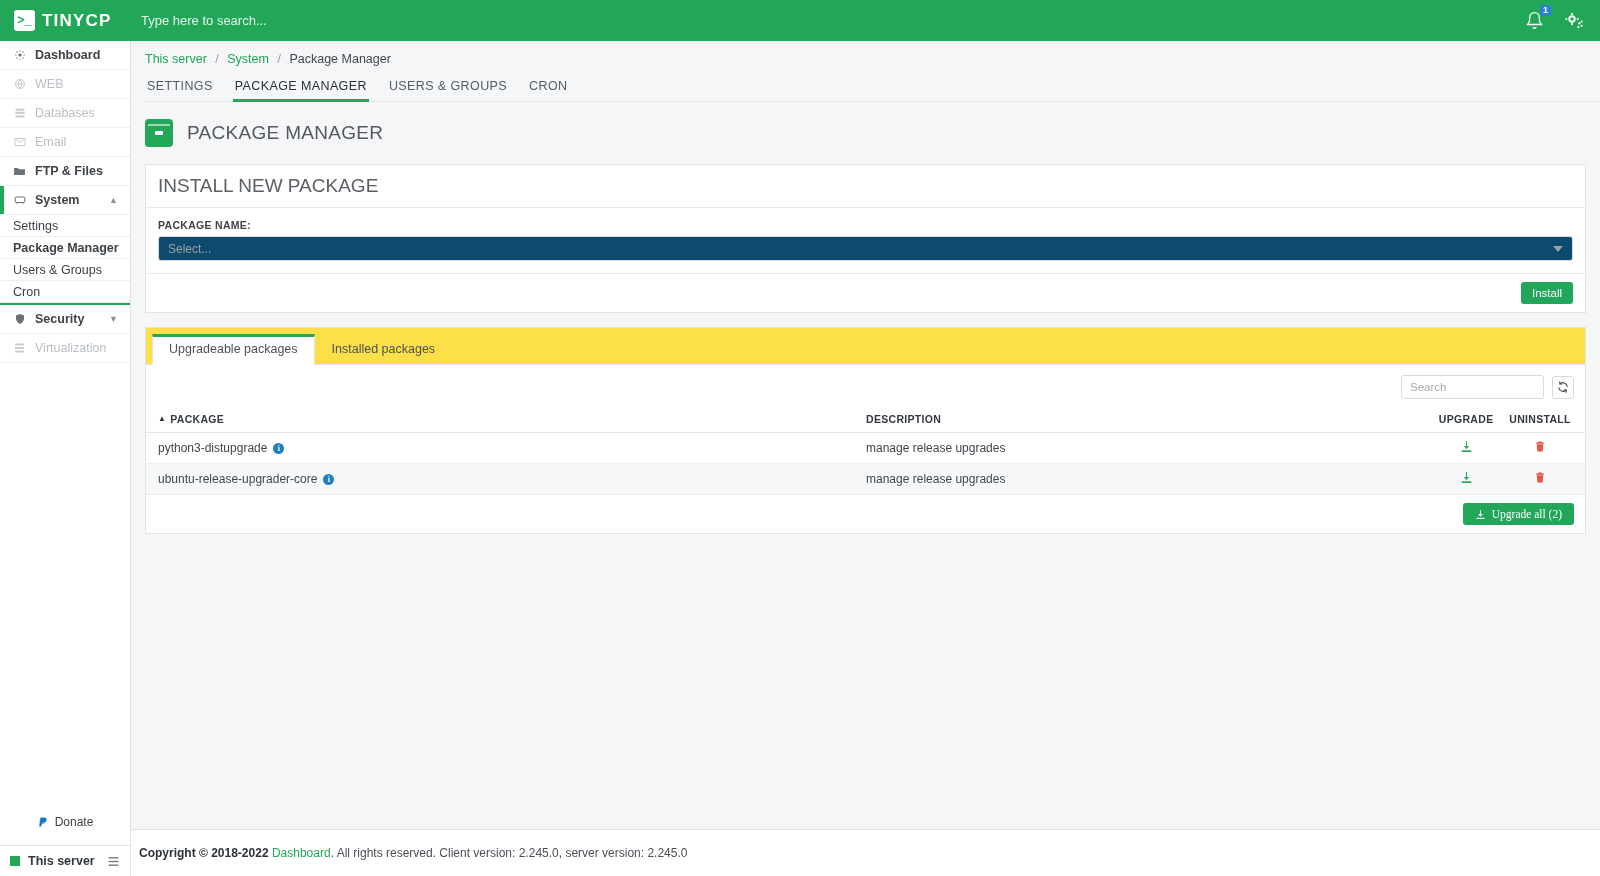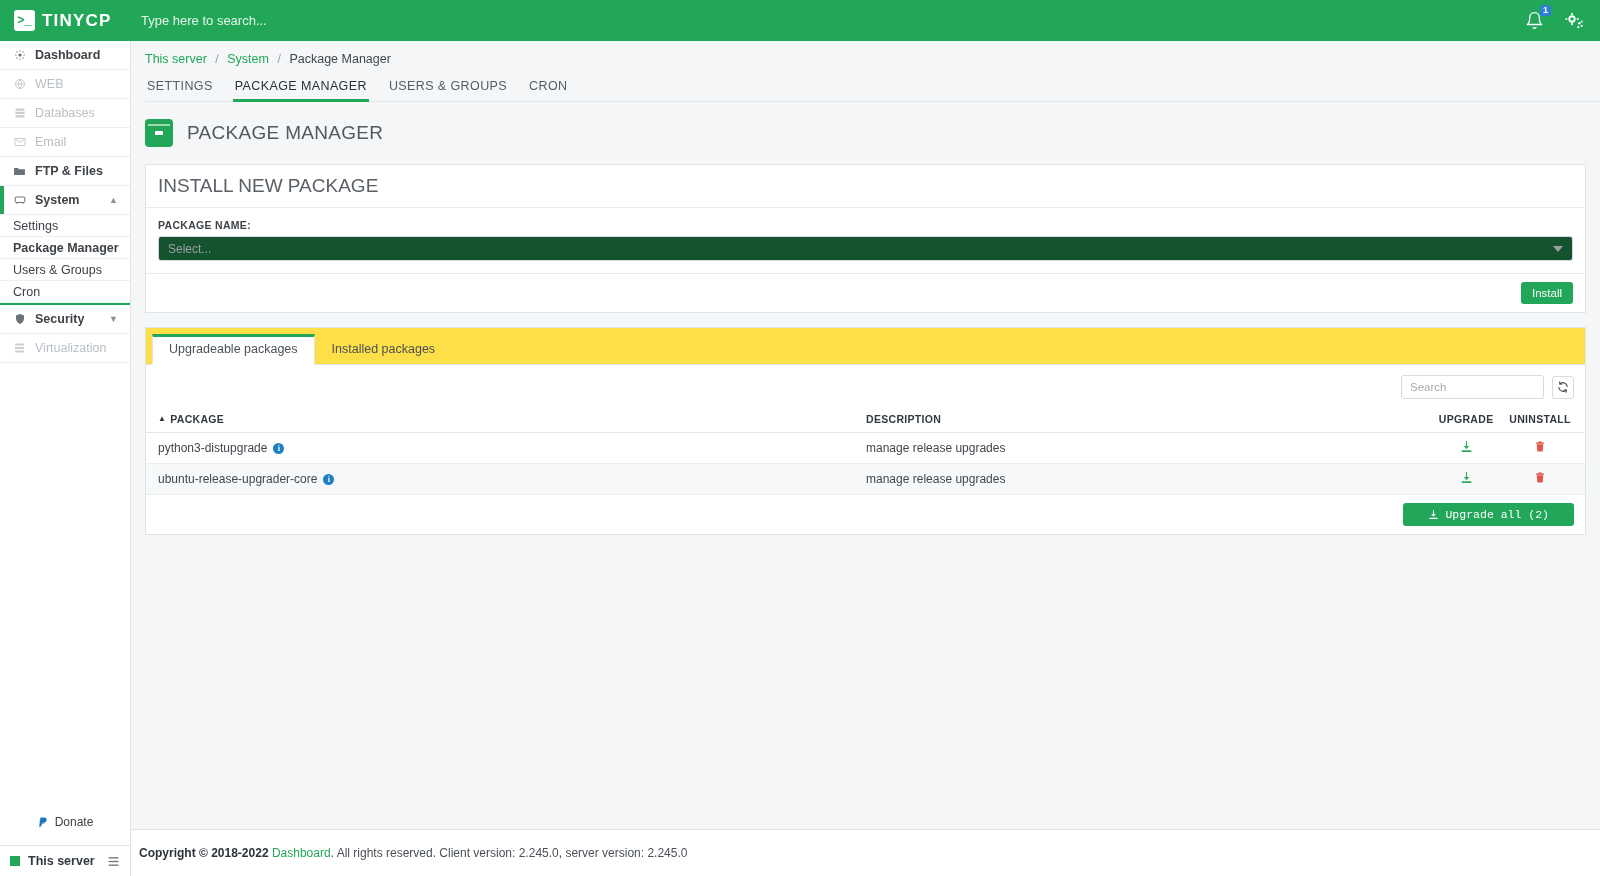--- a/index.html
+++ b/index.html
@@ -149,21 +149,21 @@
     border-bottom: 1px solid #e8ebed;
   }
   .panel-body { padding: 11px 12px 12px 12px; }
   .field-label {
     font-size: 10.5px; font-weight: bold; letter-spacing: .3px;
     color: #3d4349; margin-bottom: 5px;
   }
   .select-box {
     height: 25px; border: 1px solid #d7dbdf; border-radius: 3px;
     display: flex; align-items: center; padding: 0 9px;
-    font-size: 12px; color: #9aa0a6; cursor: pointer; background: #14532d;
+    font-size: 12px; color: #9aa0a6; cursor: pointer; background: #0c4a6e;
   }
   .select-box .arrow {
     margin-left: auto; width: 0; height: 0;
     border-left: 5px solid transparent; border-right: 5px solid transparent;
     border-top: 6px solid #9aa0a6;
   }
   .panel-foot {
     border-top: 1px solid #e8ebed; padding: 8px 12px;
     display: flex; justify-content: flex-end;
   }
@@ -223,23 +223,23 @@
     text-align: center; line-height: 11px; margin-left: 6px;
     font-family: "Liberation Serif", serif; vertical-align: 1px; cursor: pointer;
   }
   .act-up { color: #2faa5d; cursor: pointer; line-height: 0; display:inline-block; }
   .act-del { color: #e2564a; cursor: pointer; line-height: 0; display:inline-block; }
   .pkg-foot {
     padding: 8px 11px; display: flex; justify-content: flex-end;
   }
   .btn-upgrade-all {
     background: #22a75a; color: #fff; border: none; border-radius: 3px;
-    font-size: 11.5px; padding: 5px 25px; cursor: pointer;
+    font-size: 11.5px; padding: 5px 12px; cursor: pointer;
     display: inline-flex; align-items: center; gap: 6px;
-    font-family: Liberation Mono, monospace;
+    font-family: Liberation Serif, serif;
   }
 
   
   .footer {
     position: absolute; bottom: 0; left: 131px; width: 1469px; height: 47px;
     background: #ffffff; border-top: 1px solid #dfe3e6;
     display: flex; align-items: center; padding-left: 8px;
     font-size: 12px; color: #4a5056;
   }
   .footer b { color: #2c3237; }

